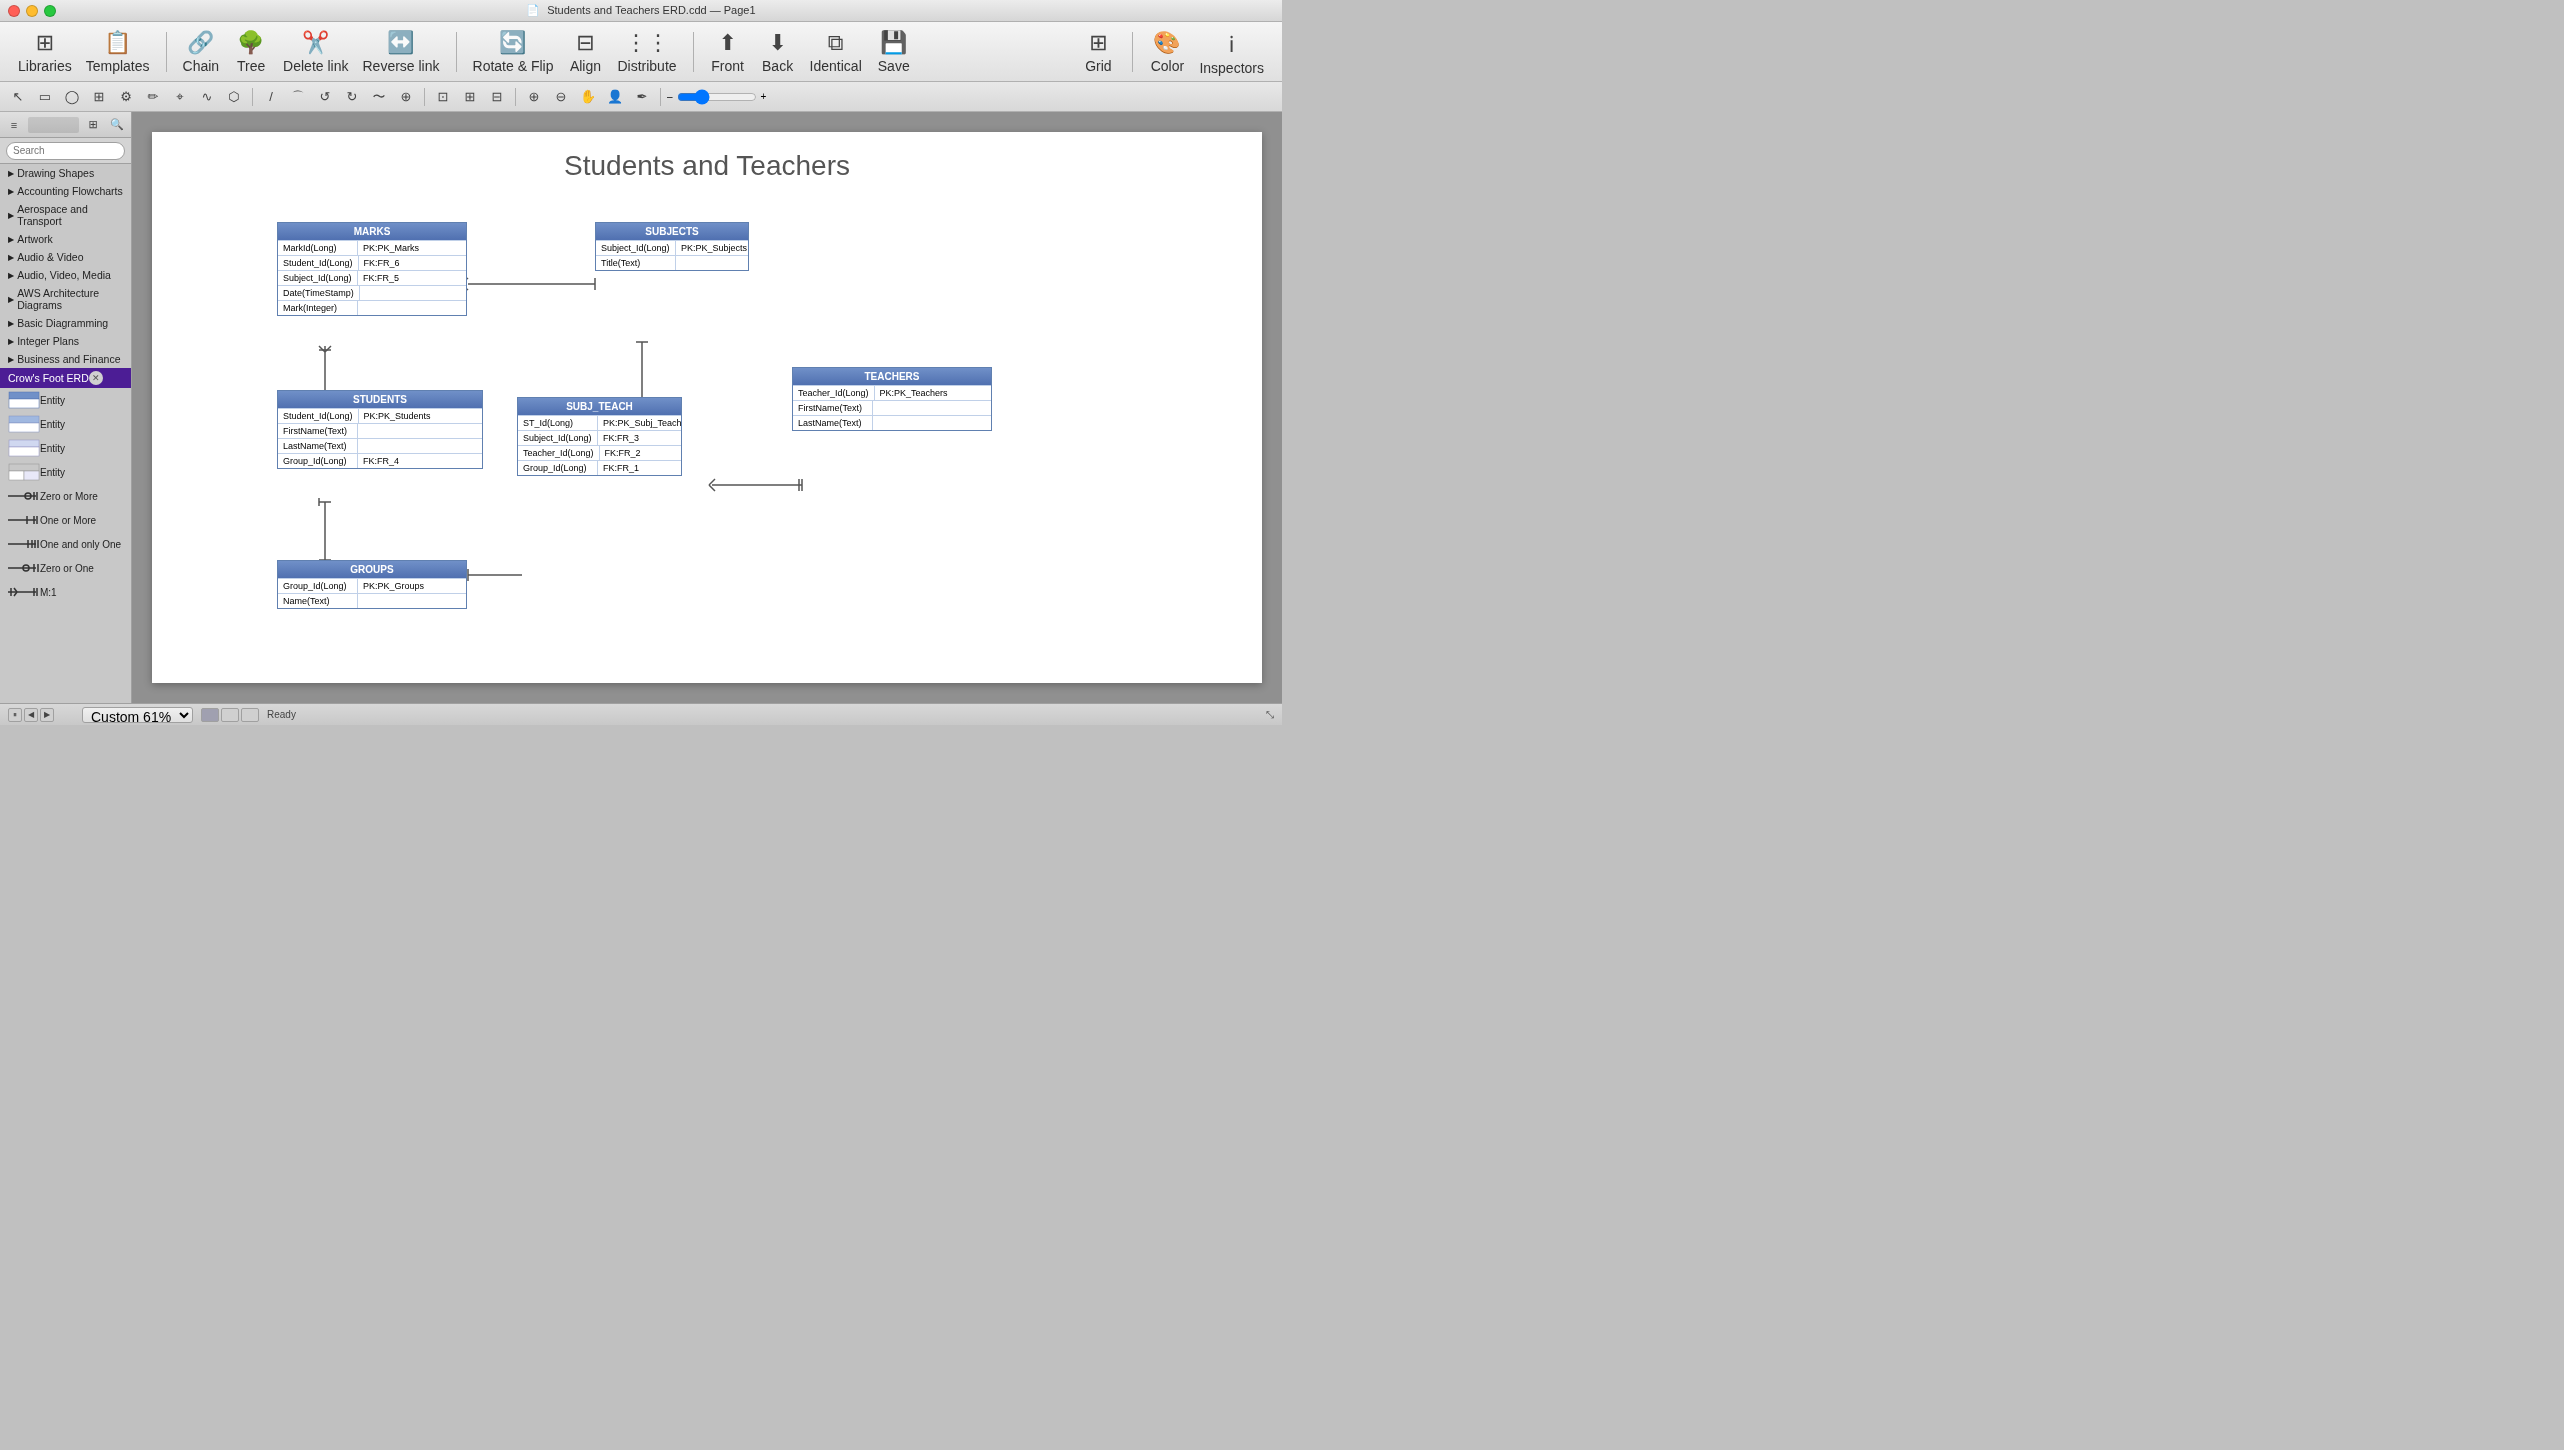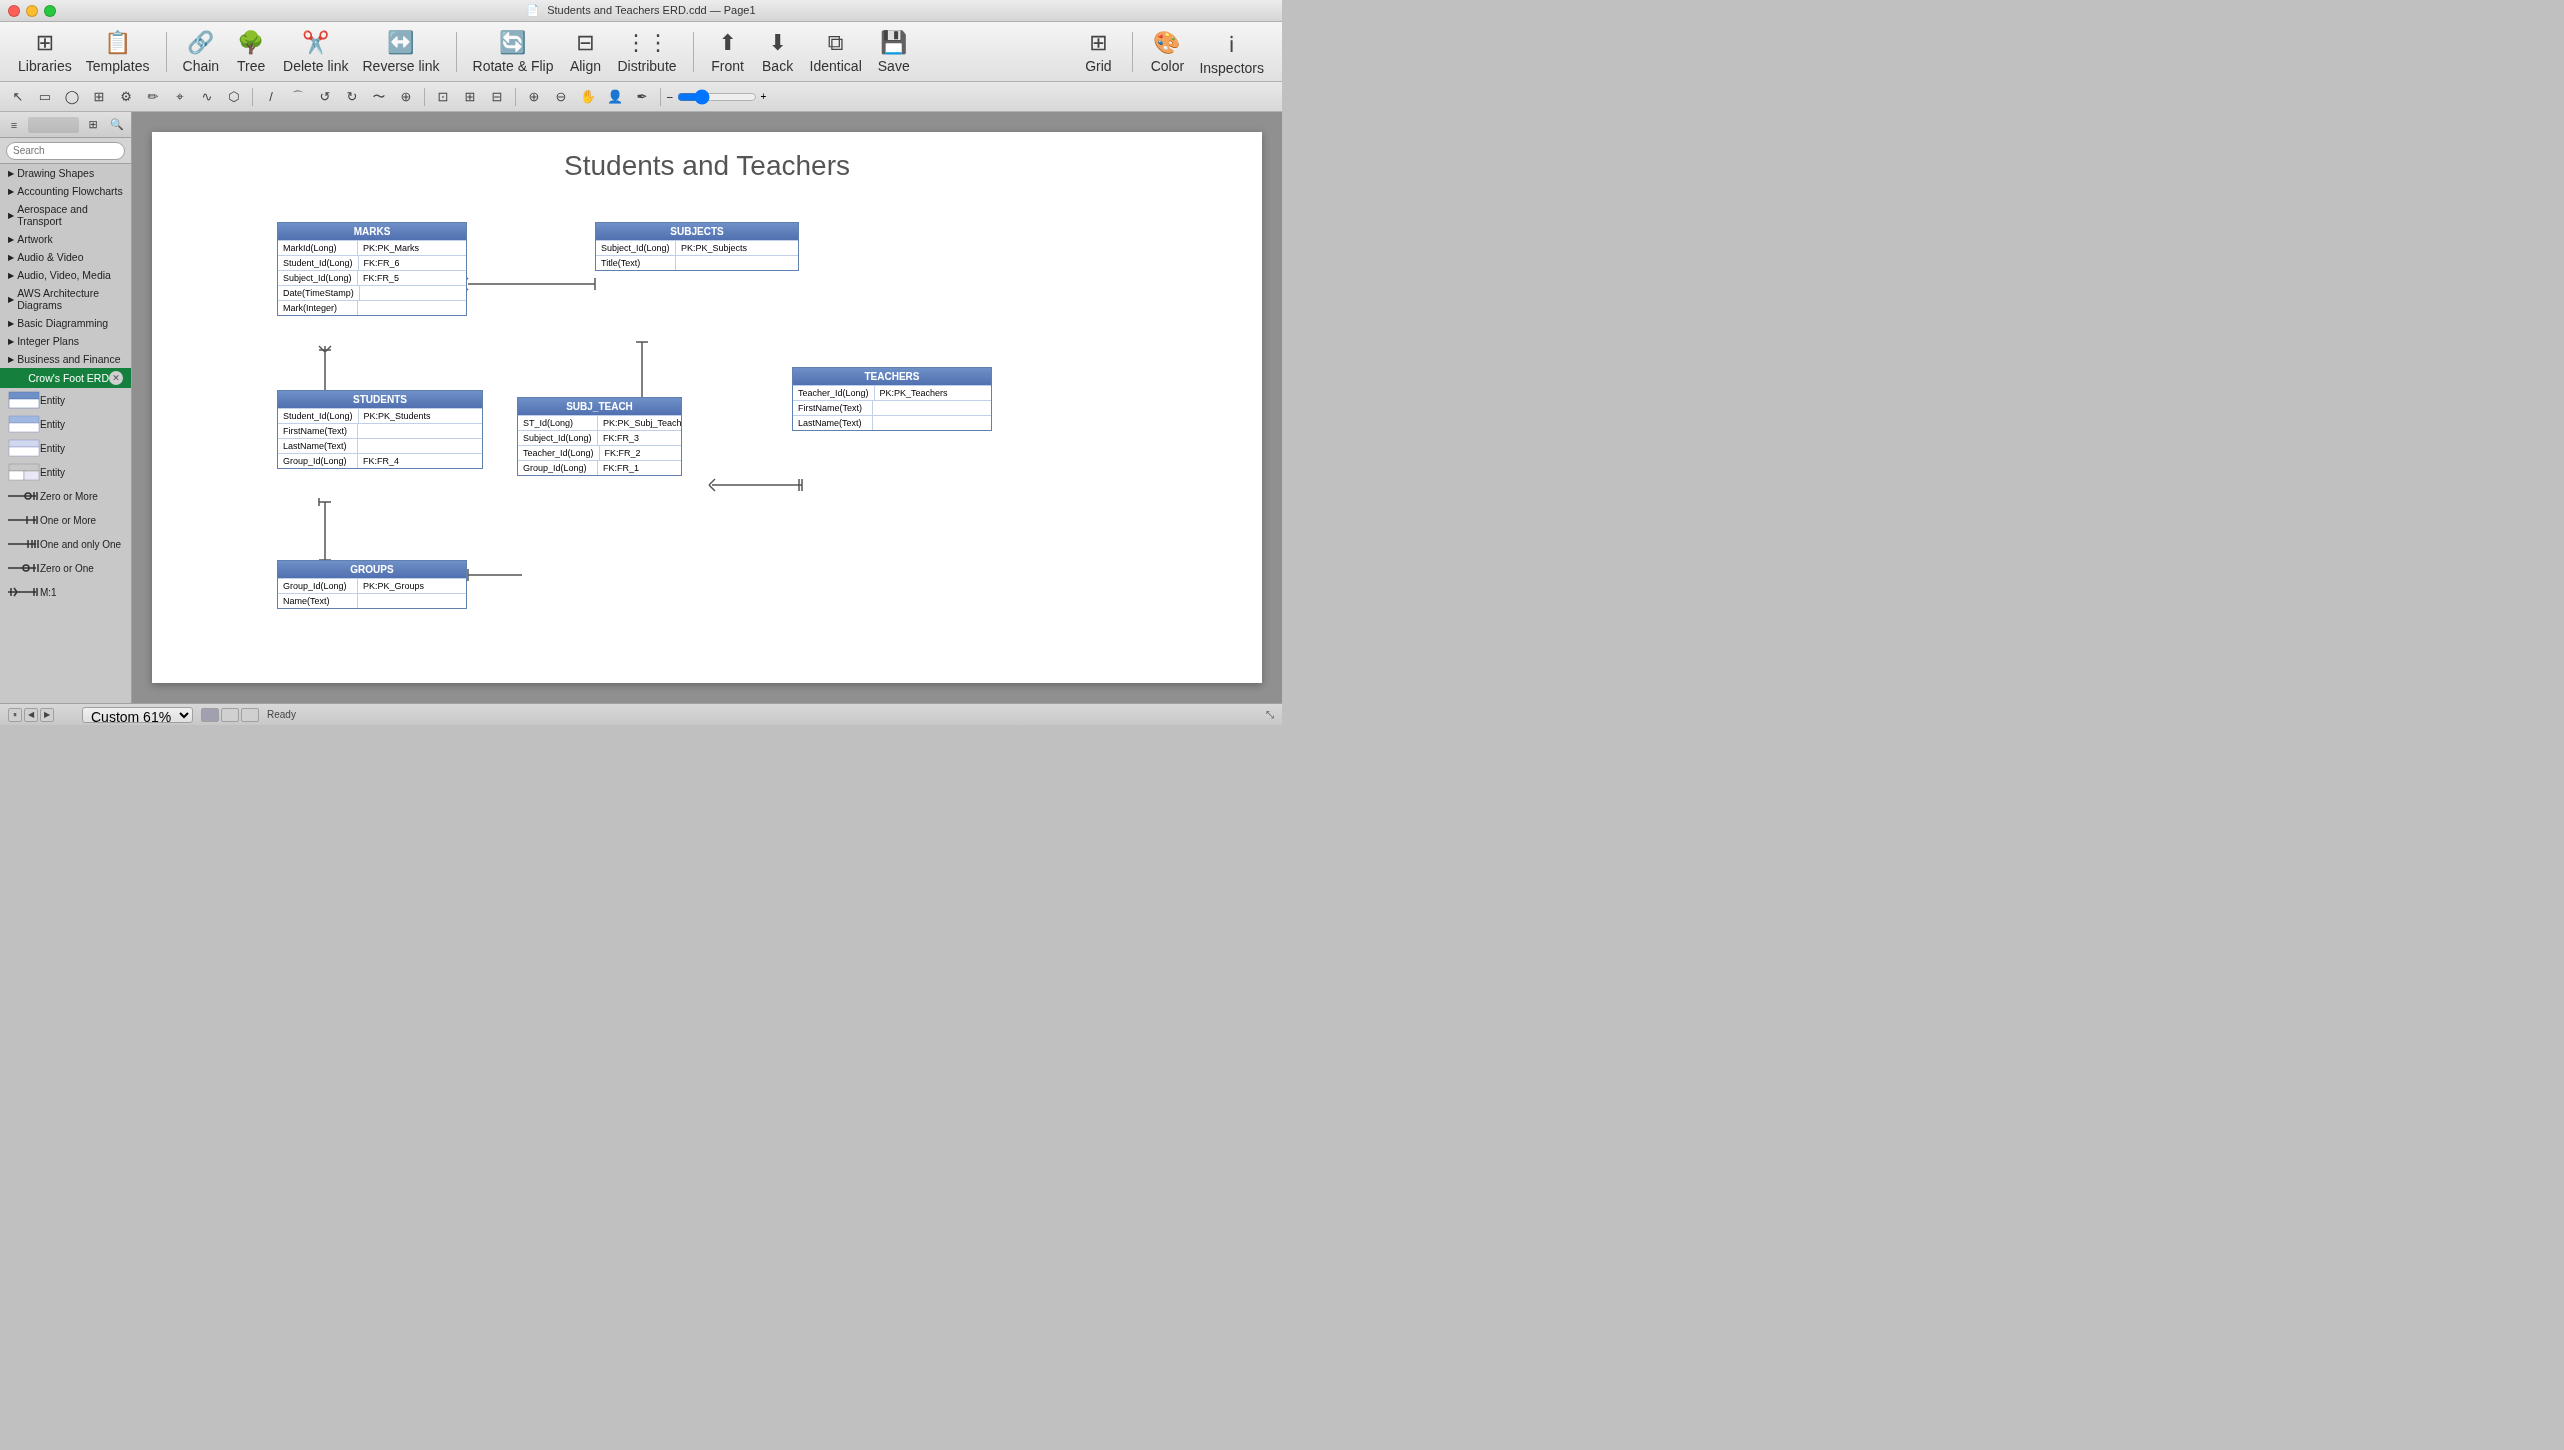--- a/index.html
+++ b/index.html
@@ -158,26 +158,26 @@
     }
     .sidebar-category {
       padding: 3px 8px;
       cursor: pointer;
       display: flex;
       align-items: center;
       gap: 3px;
     }
     .sidebar-category .cat-arrow { font-size: 8px; }
     .sidebar-active-group {
-      background: #15803d;
+      background: #4c1d95;
       color: white;
       padding: 3px 8px;
       display: flex;
       align-items: center;
-      justify-content: flex-end;
+      justify-content: flex-start;
     }
     .sidebar-active-group .close-btn {
       width: 14px; height: 14px;
       background: #d0d0d0;
       border-radius: 50%;
       display: flex; align-items: center; justify-content: center;
       font-size: 9px;
       color: #555;
       cursor: pointer;
     }
@@ -651,21 +651,21 @@
           <div class="erd-table-row">
             <div class="erd-table-cell">Date(TimeStamp)</div>
             <div class="erd-table-cell"></div>
           </div>
           <div class="erd-table-row">
             <div class="erd-table-cell">Mark(Integer)</div>
             <div class="erd-table-cell"></div>
           </div>
         </div>
 
-        <div class="erd-table" style="left:413px; top:30px; width:204px;">
+        <div class="erd-table" style="left:413px; top:30px; width:154px;">
           <div class="erd-table-header">SUBJECTS</div>
           <div class="erd-table-row">
             <div class="erd-table-cell">Subject_Id(Long)</div>
             <div class="erd-table-cell">PK:PK_Subjects</div>
           </div>
           <div class="erd-table-row">
             <div class="erd-table-cell">Title(Text)</div>
             <div class="erd-table-cell"></div>
           </div>
         </div>

